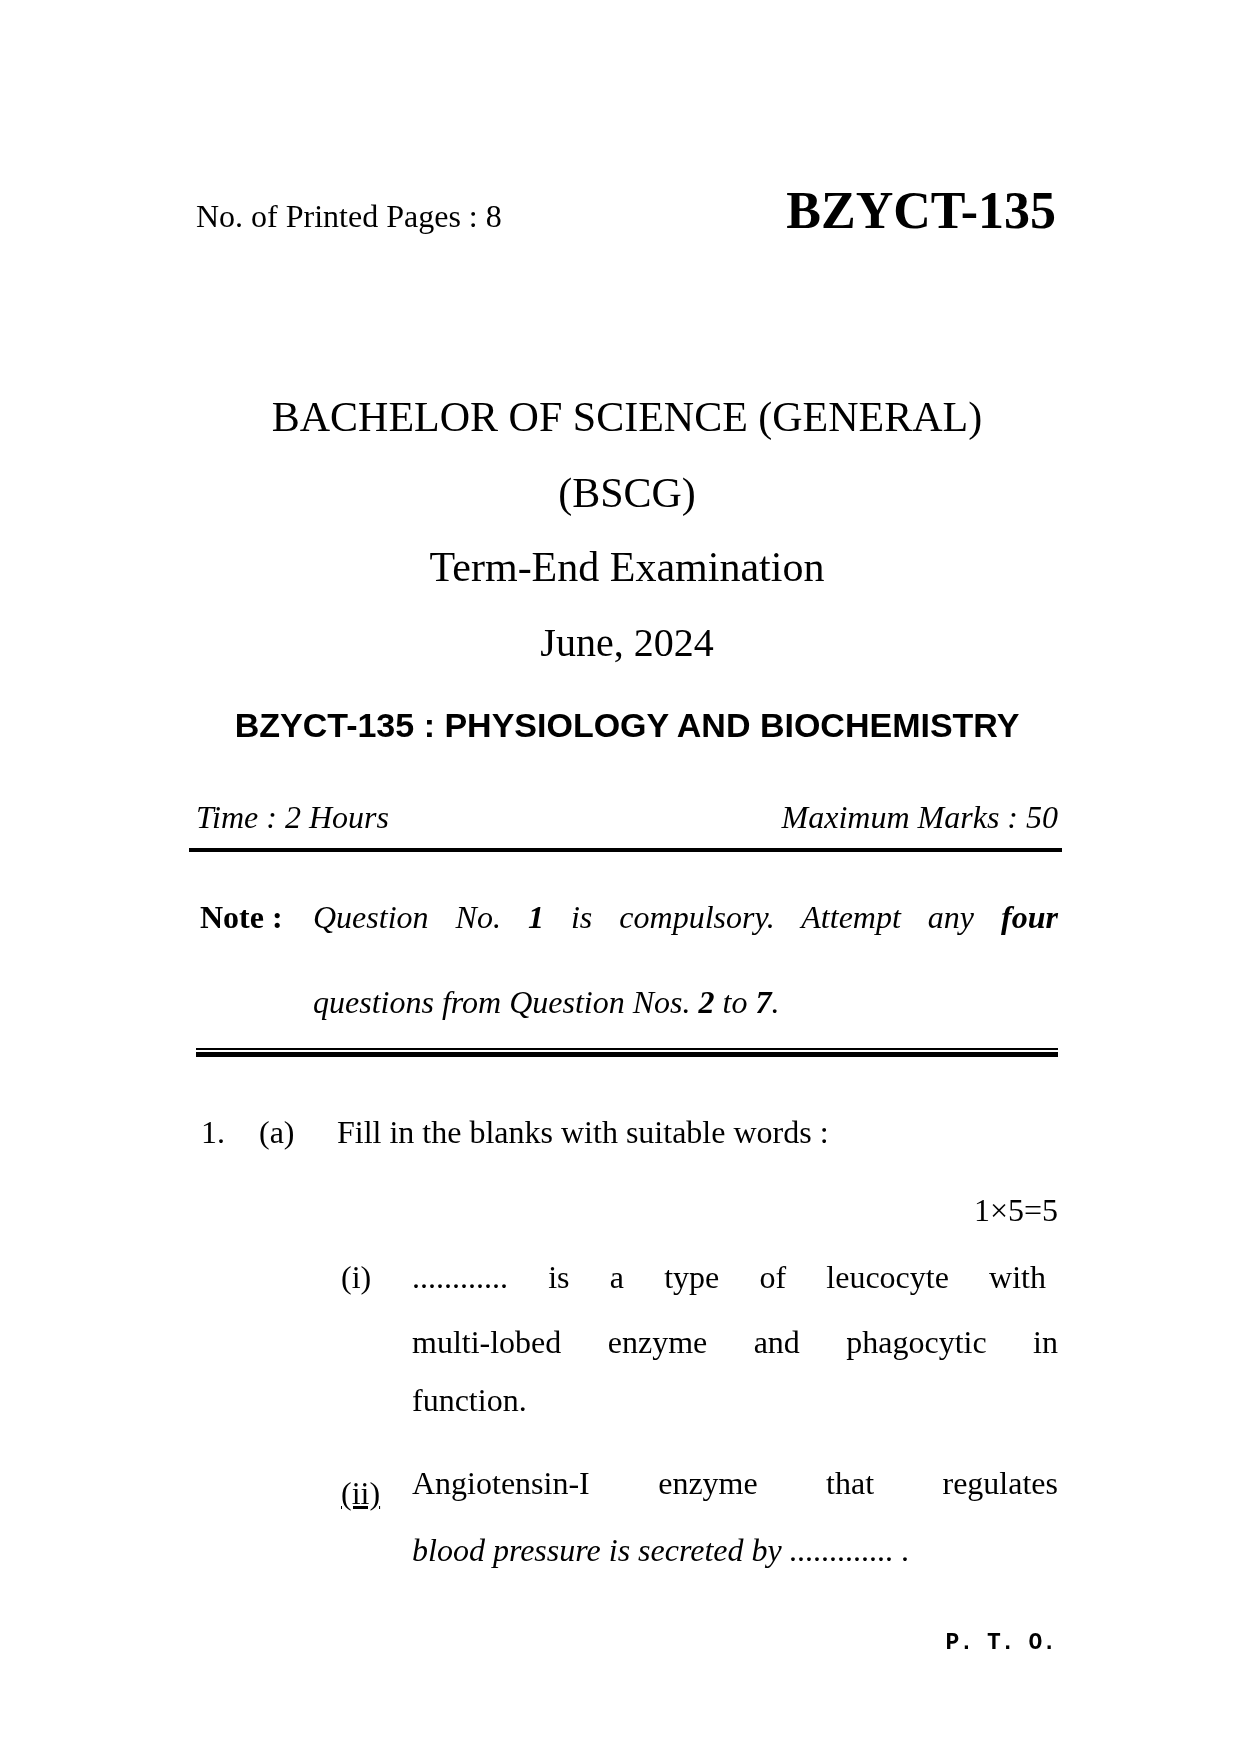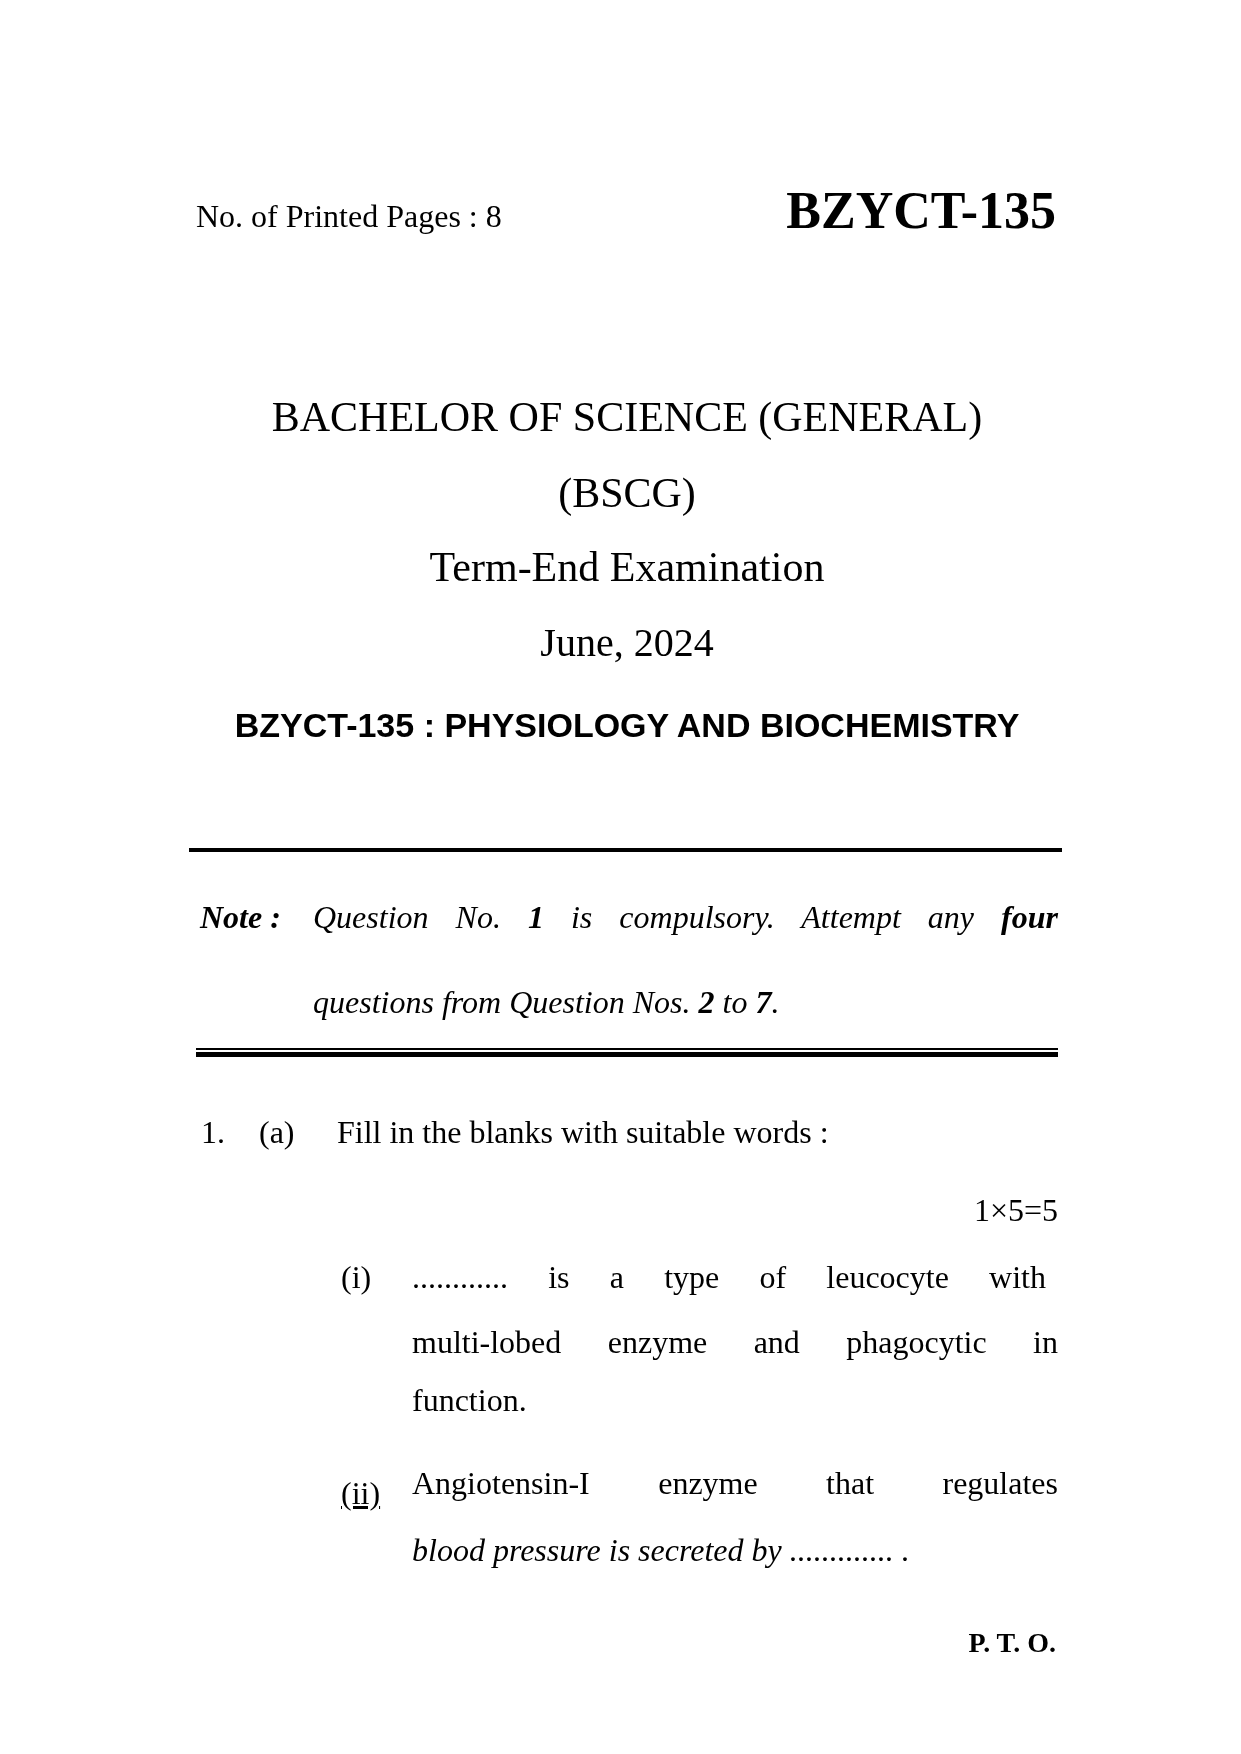--- a/index.html
+++ b/index.html
@@ -26,48 +26,52 @@
     font-family:"Liberation Sans", sans-serif; font-weight:bold;
     font-size:34px; line-height:38px; white-space:nowrap;
   }
 
   .meta-row { left:0; right:0; display:flex; justify-content:space-between; }
   .meta-row span { font-size:32px; line-height:40px; font-style:italic; }
 
   .rule-single { left:-7px; right:-4px; height:0; border-top:4px solid #000; }
   .rule-double { left:0; right:0; height:9px; border-top:2px solid #000; border-bottom:5px solid #000; }
 
-  .note-label { font-weight:bold; font-style:italic; font-size:32px; line-height:40px; }
+  .note-label { font-weight:bold; font-size:32px; line-height:40px; }
   .note-line  { font-style:italic; font-size:32px; line-height:40px; }
   .note-line b { font-weight:bold; }
 
   .body { font-size:32px; line-height:40px; }
   .justify-line { text-align:justify; text-align-last:justify; }
   .marks-line { text-align:right; }
 
   .pto {
-    font-family:Liberation Serif, serif; font-weight:bold;
-    font-size:28px; line-height:30px; white-space:nowrap;
+    font-family:Liberation Mono, monospace; font-weight:bold;
+    font-size:23px; line-height:30px; white-space:nowrap;
   }
 </style>
 </head>
 <body>
 
 <div class="page">
   <div class="content">
 
     <span class="abs pages-label" style="left:0px; top:197px;">No. of Printed Pages : 8</span>
     <span class="abs paper-code" style="right:2px; top:184px;">BZYCT-135</span>
 
     <div class="abs title-line" style="top:395px;">BACHELOR OF SCIENCE (GENERAL)</div>
     <div class="abs title-line" style="top:471px;">(BSCG)</div>
     <div class="abs title-line" style="top:545px;">Term-End Examination</div>
     <div class="abs title-line session" style="top:622px;">June, 2024</div>
     <div class="abs subject-line" style="top:706px;">BZYCT-135 : PHYSIOLOGY AND BIOCHEMISTRY</div>
 
+    <div class="abs meta-row" style="top:797px;">
+      <span>Time : 2 Hours</span>
+      <span>Maximum Marks : 50</span>
+    </div>
 
     <div class="abs rule-single" style="top:848px;"></div>
 
     <span class="abs note-label" style="left:4px; top:897px;">Note :</span>
     <div class="abs note-line justify-line" style="left:117px; right:0; top:897px;"><span>Question No. </span><b>1</b><span> is compulsory. Attempt any </span><b>four</b></div>
     <div class="abs note-line" style="left:117px; right:0; top:982px;"><span>questions from Question Nos. </span><b>2</b><span> to </span><b>7</b><span>.</span></div>
 
     <div class="abs rule-double" style="top:1048px;"></div>
 
     <span class="abs body" style="left:5px; top:1112px;">1.</span>

